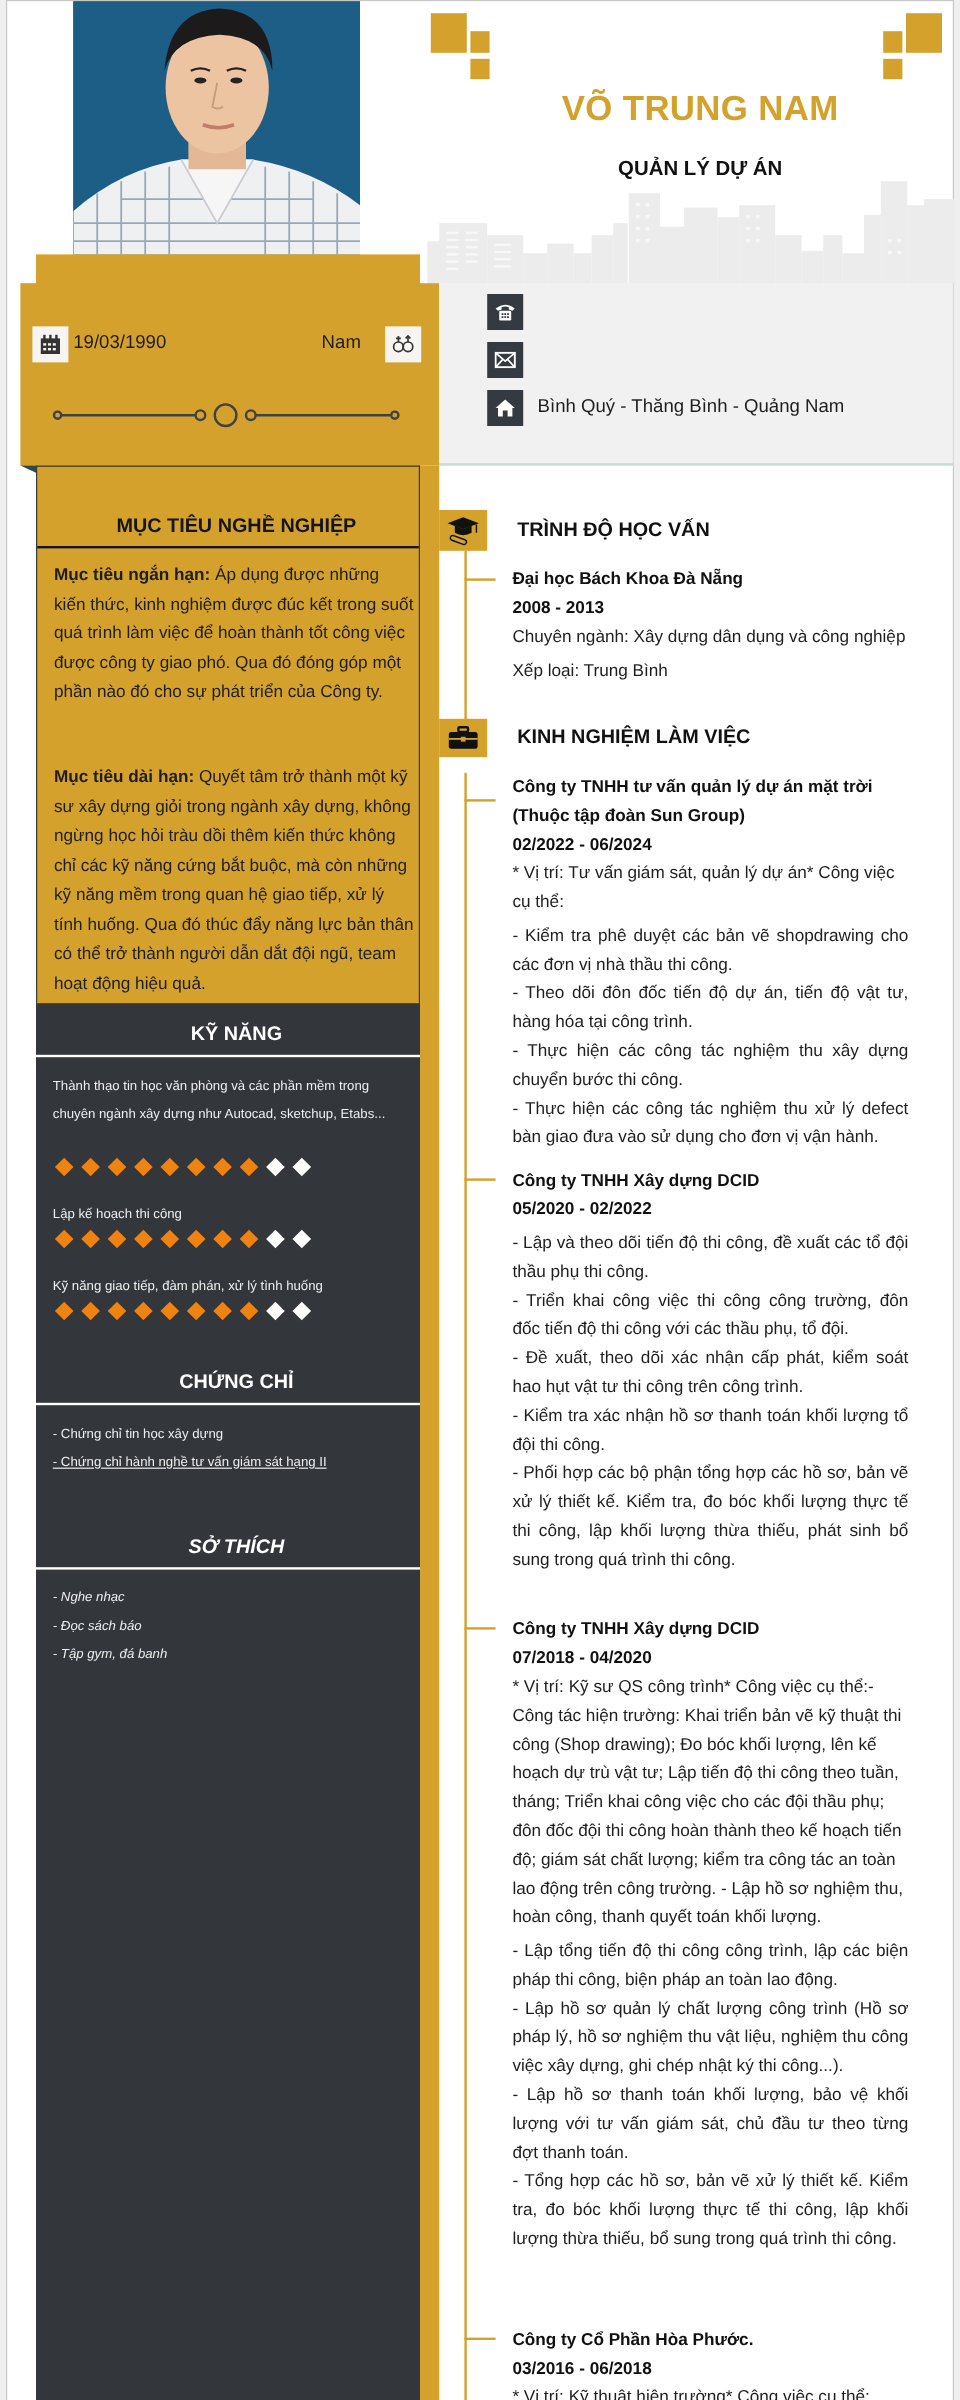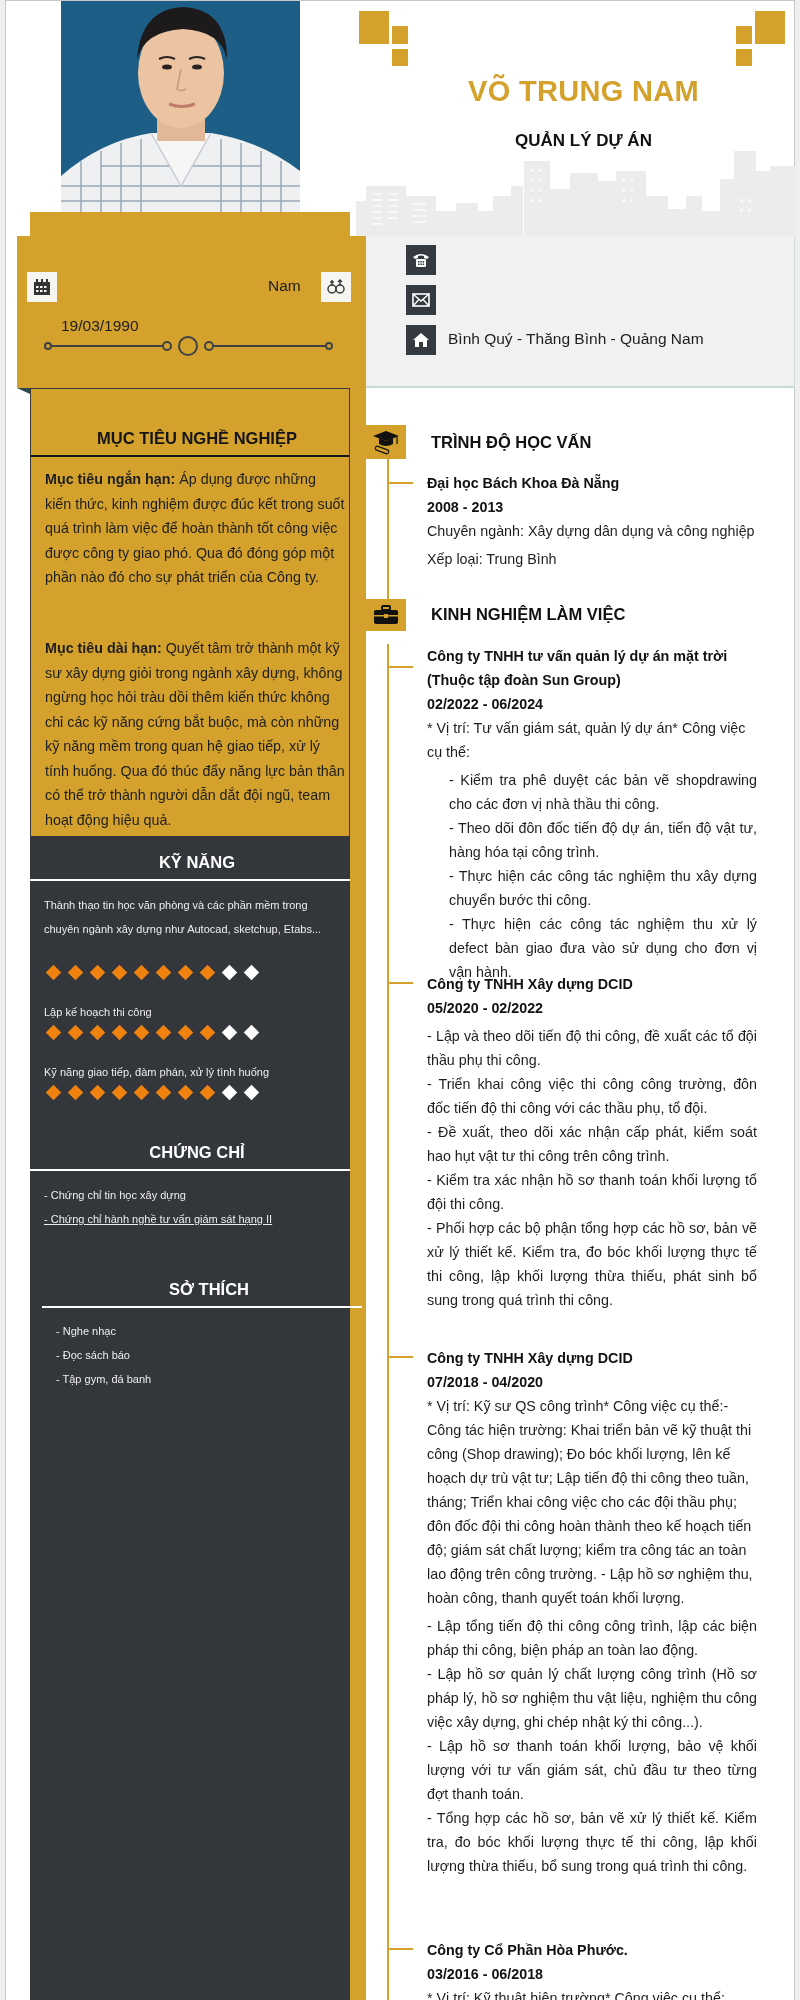--- a/index.html
+++ b/index.html
@@ -16,21 +16,21 @@
   .sq { background: #d4a22c; }
   .name { left: 365px; width: 425px; top: 74px; text-align: center; font-size: 29px; font-weight: bold; color: #d4a22c; letter-spacing: 0.3px; }
   .jobtitle { left: 365px; width: 425px; top: 130px; text-align: center; font-size: 17px; font-weight: bold; color: #111; }
   .skyline { left: 350px; top: 140px; width: 440px; height: 96px; }
 
   
   .gold-top { left: 24px; top: 211px; width: 320px; height: 30px; background: #d4a22c; }
   .gold-wide { left: 11px; top: 235px; width: 349px; height: 152px; background: #d4a22c; }
   .corner { left: 11px; top: 387px; width: 0; height: 0; border-top: 6px solid #2c4a4a; border-left: 13px solid transparent; }
   .ico-box { width: 30px; height: 30px; background: #f7f5f2; display: flex; align-items: center; justify-content: center; }
-  .birth { left: 55px; top: 276px; font-size: 15.5px; color: #1e1e1e; margin-top: 40px; }
+  .birth { left: 55px; top: 276px; font-size: 15.5px; color: #1e1e1e; }
   .gender { left: 262px; top: 276px; font-size: 15.5px; color: #1e1e1e; }
   .divider { left: 34px; top: 330px; width: 300px; height: 30px; }
 
   
   .contact { left: 360px; top: 235px; width: 429px; height: 152px; background: #f0f1f0; border-bottom: 2px solid #c5dcd7; border-right: 1px solid #d0dcd9; }
   .cicon { width: 30px; height: 30px; background: #343a3f; display: flex; align-items: center; justify-content: center; }
   .ctext { font-size: 15.5px; color: #1e1e1e; }
 
   
   .leftcol { left: 24px; top: 387px; width: 320px; height: 1613px; background: #33363a; }
@@ -294,21 +294,21 @@
         <span class="dia off"></span>
       </div>
   </div>
 
   <div class="abs" style="left:24px;top:1125px;width:320px;height:145px;">
     <div class="sec-h light" style="top:17px;">CHỨNG CHỈ</div>
     <div class="ltxt" style="top:57px;">- Chứng chỉ tin học xây dựng</div>
     <div class="ltxt" style="top:81px;text-decoration:underline;">- Chứng chỉ hành nghề tư vấn giám sát hạng II</div>
   </div>
 
-  <div class="abs" style="left:36px;top:1262px;width:320px;height:140px;">
+  <div class="abs" style="left:24px;top:1262px;width:320px;height:140px;font-style:italic;">
     <div class="sec-h light" style="top:17px;">SỞ THÍCH</div>
     <div class="ltxt" style="top:56px;">- Nghe nhạc</div>
     <div class="ltxt" style="top:80px;">- Đọc sách báo</div>
     <div class="ltxt" style="top:104px;">- Tập gym, đá banh</div>
   </div>
 
   <div class="abs tl-icon" style="top:424px;">
     <svg width="28" height="26" viewBox="0 0 28 26">
         <path d="M14 2 L27 7 L14 12 L1 7 Z" fill="#111"></path>
         <path d="M7 9 L7 15 Q14 19 21 15 L21 9 L14 12 Z" fill="#111"></path>
@@ -337,21 +337,21 @@
   <div class="abs rh" style="top:604px;">KINH NGHIỆM LÀM VIỆC</div>
   <div class="abs vline" style="top:643px;height:1357px;"></div>
 
   <div class="abs hline" style="top:665px;"></div>
   <div class="abs entry" style="top:643px;width:310px;">
     <div class="t">Công ty TNHH tư vấn quản lý dự án mặt trời (Thuộc tập đoàn Sun Group)</div>
     <div class="t">02/2022 - 06/2024</div>
   </div>
   <div class="abs entry" style="top:715px;">
     <div class="p" style="text-align:left;">* Vị trí: Tư vấn giám sát, quản lý dự án* Công việc cụ thể:</div>
-    <div class="p gap" style="white-space:pre-line;margin-left:22px;">- Kiểm tra phê duyệt các bản vẽ shopdrawing cho các đơn vị nhà thầu thi công.
+    <div class="p gap" style="white-space:pre-line;">- Kiểm tra phê duyệt các bản vẽ shopdrawing cho các đơn vị nhà thầu thi công.
 - Theo dõi đôn đốc tiến độ dự án, tiến độ vật tư, hàng hóa tại công trình.
 - Thực hiện các công tác nghiệm thu xây dựng chuyển bước thi công.
 - Thực hiện các công tác nghiệm thu xử lý defect bàn giao đưa vào sử dụng cho đơn vị vận hành.</div>
   </div>
 
   <div class="abs hline" style="top:981px;"></div>
   <div class="abs entry" style="top:971px;">
     <div class="t">Công ty TNHH Xây dựng DCID</div>
     <div class="t">05/2020 - 02/2022</div>
     <div class="p gap" style="white-space:pre-line;">- Lập và theo dõi tiến độ thi công, đề xuất các tổ đội thầu phụ thi công.

